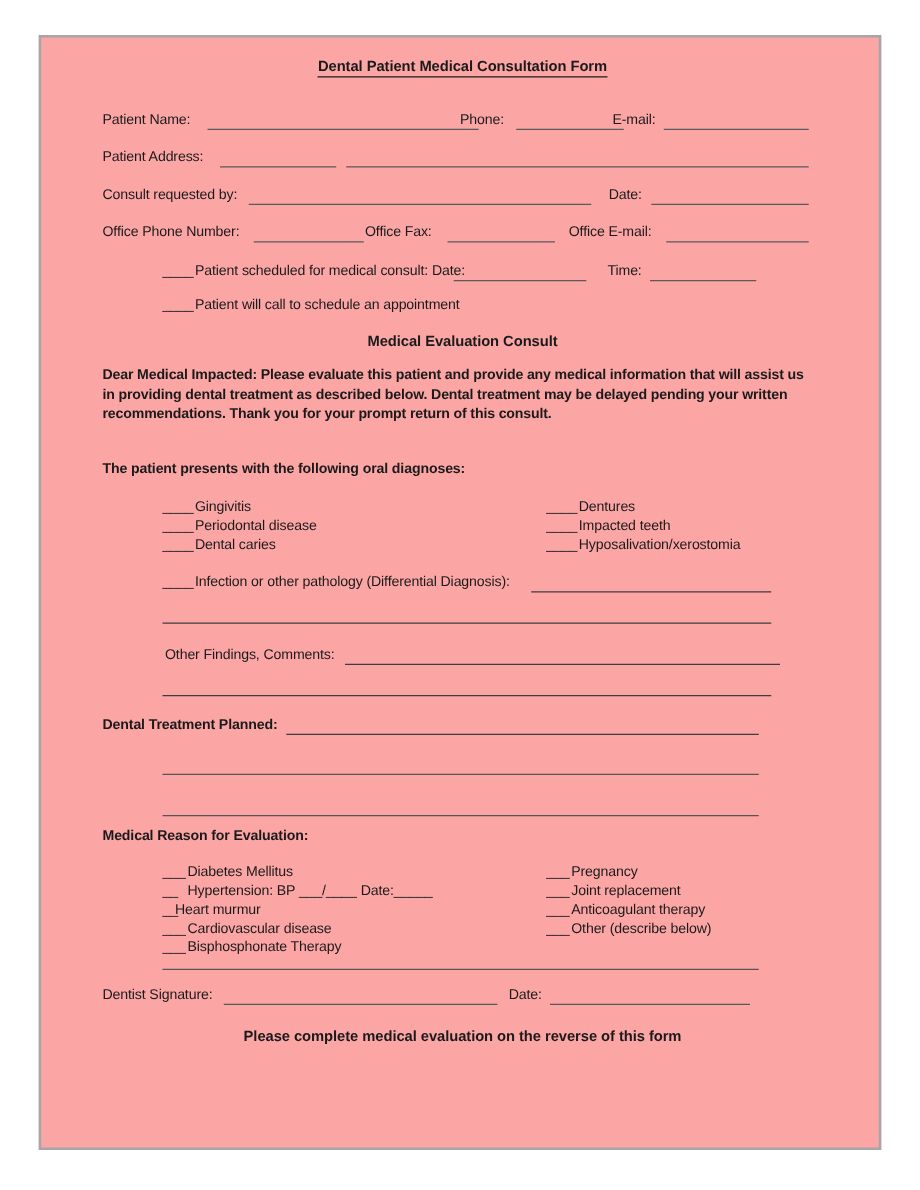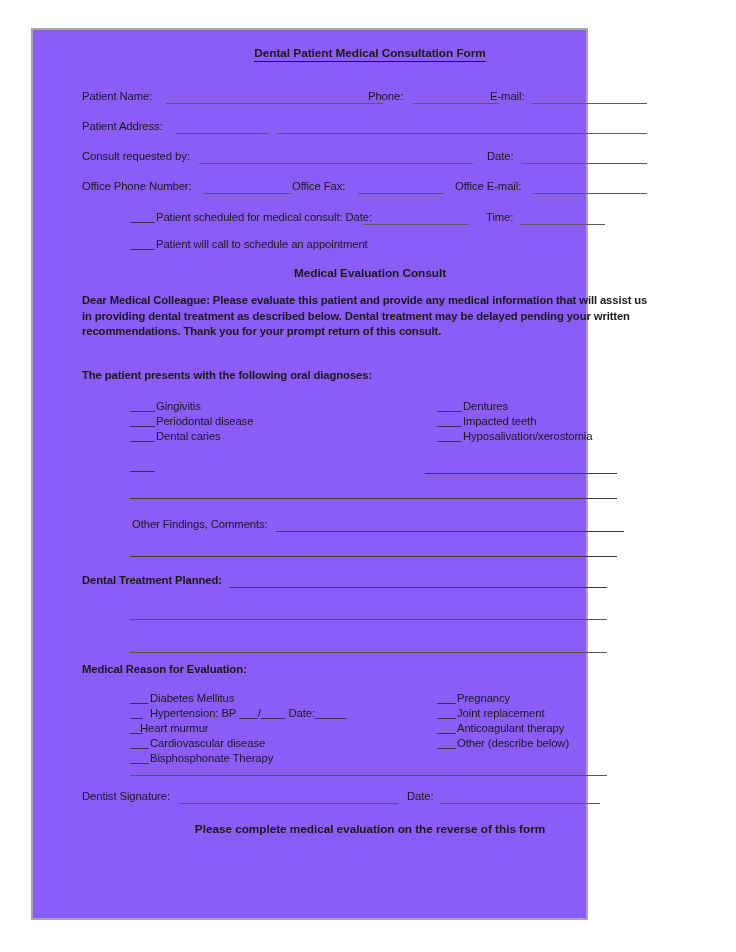--- a/index.html
+++ b/index.html
@@ -12,24 +12,24 @@
     height: 952px;
     font-family: "Liberation Sans", sans-serif;
     color: #1a1a1a;
     overflow: hidden;
   }
 
   #page-frame {
     position: absolute;
     left: 31px;
     top: 28px;
-    width: 557px;
+    width: 674px;
     height: 892px;
     border: 2px solid #a6a6a6;
-    background: #8b5cf6;
+    background: #fca5a5;
     box-sizing: border-box;
   }
 
   .doc-body {
     position: absolute;
     left: 0;
     top: 0;
     width: 674px;
     height: 892px;
   }
@@ -121,21 +121,21 @@
     <div class="row" style="left:123px; top:181px;">Patient scheduled for medical consult: Date:</div>
     <div class="rule" style="left:330px; top:194px; width:106px;"></div>
     <div class="row" style="left:453px; top:181px;">Time:</div>
     <div class="rule" style="left:487px; top:194px; width:85px;"></div>
 
     <div class="row" style="left:97px; top:208px;">____</div>
     <div class="row" style="left:123px; top:208px;">Patient will call to schedule an appointment</div>
 
     <div class="centered" style="top:236px;">Medical Evaluation Consult</div>
 
-    <div class="para" style="left:49px; top:263px; width:566px;">Dear Medical Colleague:   Please evaluate this patient and provide any medical information that will assist us in providing dental treatment as described below.   Dental treatment may be delayed pending your written recommendations.  Thank you for your prompt return of this consult.</div>
+    <div class="para" style="left:49px; top:263px; width:566px;">Dear Medical Impacted:   Please evaluate this patient and provide any medical information that will assist us in providing dental treatment as described below.   Dental treatment may be delayed pending your written recommendations.  Thank you for your prompt return of this consult.</div>
 
     <div class="row b" style="left:49px; top:339px;">The patient presents with the following oral diagnoses:</div>
 
     <div class="row" style="left:97px; top:370px;">____</div>
     <div class="row" style="left:123px; top:370px;">Gingivitis</div>
 
     <div class="row" style="left:97px; top:385px;">____</div>
     <div class="row" style="left:123px; top:385px;">Periodontal disease</div>
 
     <div class="row" style="left:97px; top:400px;">____</div>
@@ -144,20 +144,21 @@
     <div class="row" style="left:404px; top:370px;">____</div>
     <div class="row" style="left:430px; top:370px;">Dentures</div>
 
     <div class="row" style="left:404px; top:385px;">____</div>
     <div class="row" style="left:430px; top:385px;">Impacted teeth</div>
 
     <div class="row" style="left:404px; top:400px;">____</div>
     <div class="row" style="left:430px; top:400px;"> Hyposalivation/xerostomia</div>
 
     <div class="row" style="left:97px; top:430px;">____</div>
+    <div class="row" style="left:123px; top:430px;">Infection or other pathology (Differential Diagnosis):</div>
     <div class="rule dark" style="left:392px; top:443px; width:192px;"></div>
     <div class="rule dark" style="left:97px; top:468px; width:487px;"></div>
 
     <div class="row" style="left:99px; top:488px;">Other Findings, Comments:</div>
     <div class="rule dark" style="left:243px; top:501px; width:348px;"></div>
     <div class="rule dark" style="left:97px; top:526px; width:487px;"></div>
 
     <div class="row b" style="left:49px; top:544px;">Dental Treatment Planned:</div>
     <div class="rule dark" style="left:196px; top:557px; width:378px;"></div>
     <div class="rule thick" style="left:97px; top:589px; width:477px;"></div>

